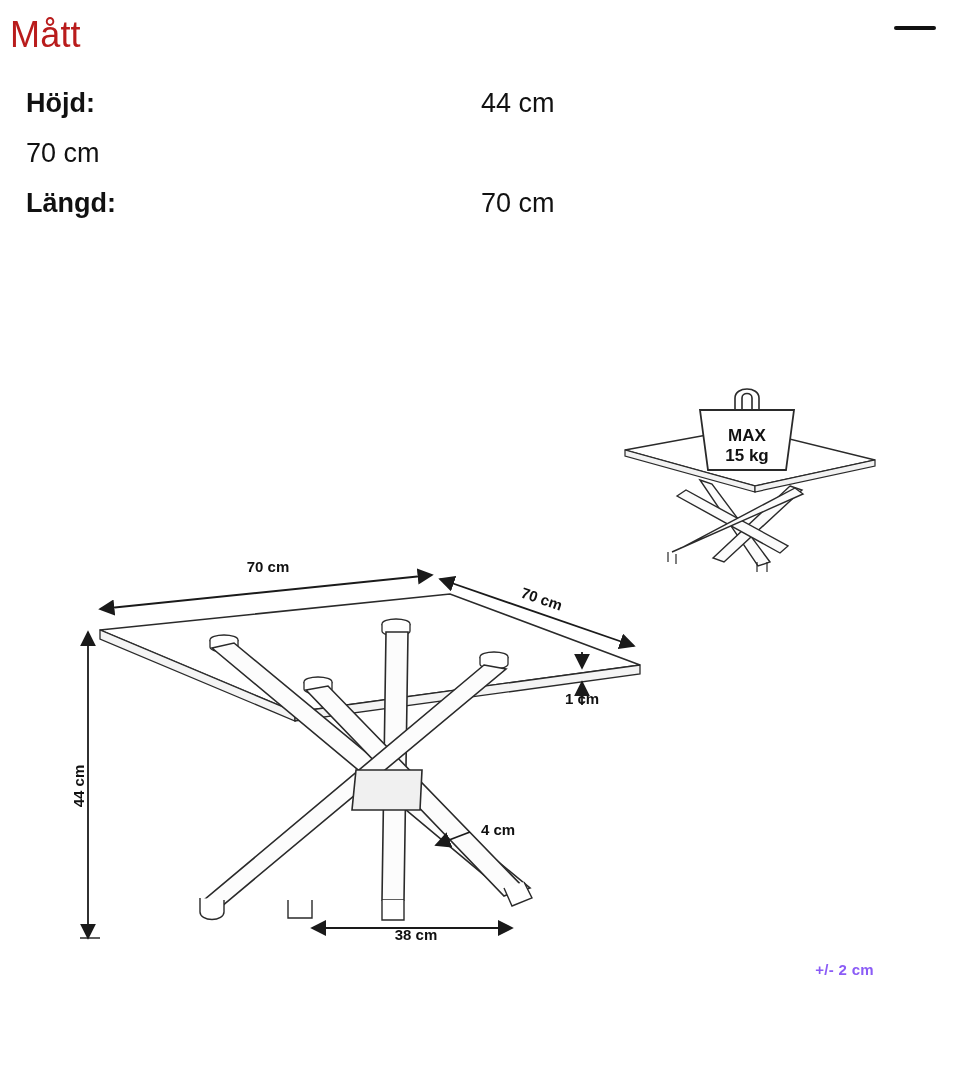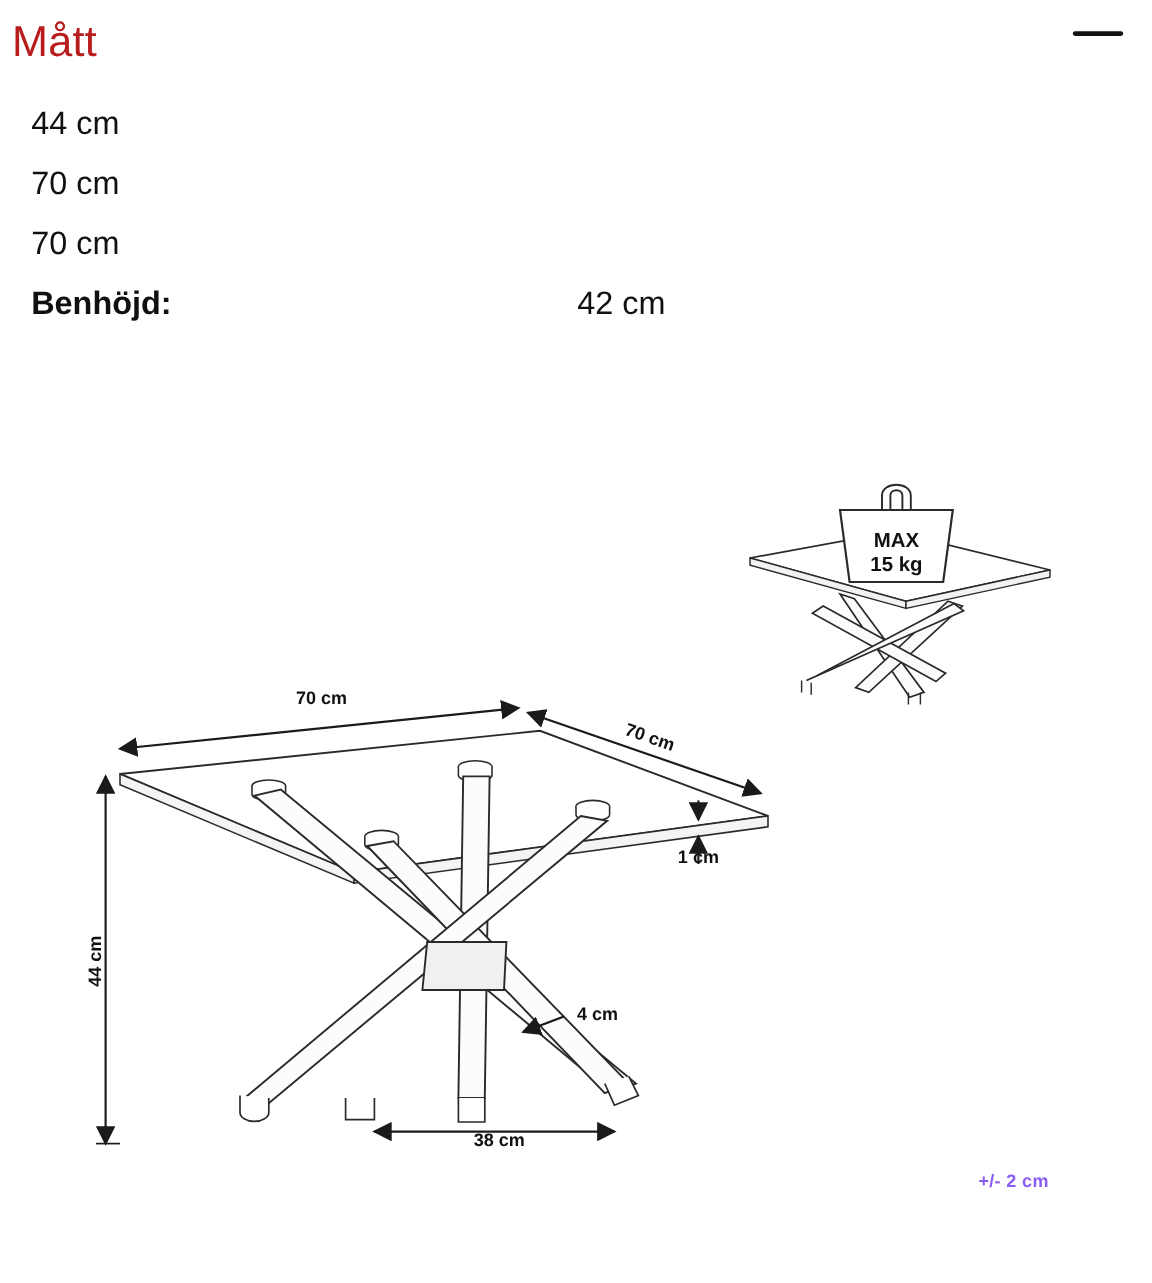--- a/index.html
+++ b/index.html
@@ -57,21 +57,21 @@
   .spec-value {
     font-size: 27px;
     font-weight: 400;
     color: #111111;
   }
 
   
   .diagram {
     position: absolute;
     left: 0;
-    top: 355px;
+    top: 340px;
     width: 922px;
     height: 700px;
   }
   .tolerance-note {
     position: absolute;
     right: 48px;
     bottom: 62px;
     font-size: 15px;
     font-weight: bold;
     color: #8b5cf6;
@@ -79,31 +79,29 @@
   }
 </style>
 </head>
 <body>
 
 <div class="page-title">Mått</div>
 <div class="collapse-icon"></div>
 
 <div class="spec-table">
   <div class="spec-row">
+    <div class="spec-label">Höjd:</div>
     <div class="spec-value">44 cm</div>
   </div>
   <div class="spec-row">
     <div class="spec-value">70 cm</div>
   </div>
   <div class="spec-row">
+    <div class="spec-label">Längd:</div>
     <div class="spec-value">70 cm</div>
-  </div>
-  <div class="spec-row">
-    <div class="spec-label">Benhöjd:</div>
-    <div class="spec-value">42 cm</div>
   </div>
 </div>
 
 <div class="diagram">
   <svg width="960" height="700" viewBox="0 0 960 700" xmlns="http://www.w3.org/2000/svg">
     <defs>
       <marker id="arrHead" markerWidth="9" markerHeight="9" refX="8" refY="4.5" orient="auto">
         <path d="M0,0 L9,4.5 L0,9 z" fill="#1a1a1a"></path>
       </marker>
       <marker id="arrTail" markerWidth="9" markerHeight="9" refX="1" refY="4.5" orient="auto">

